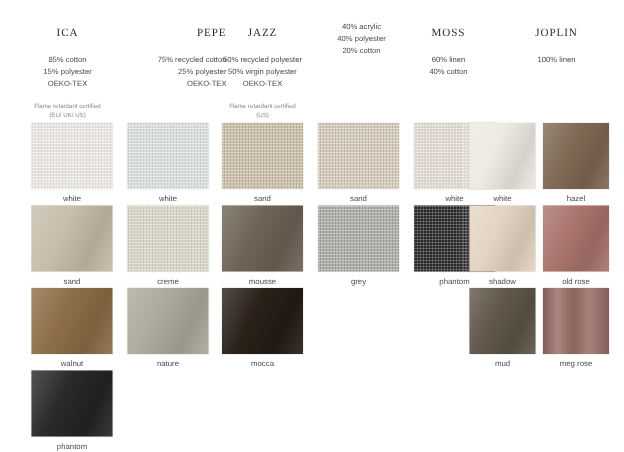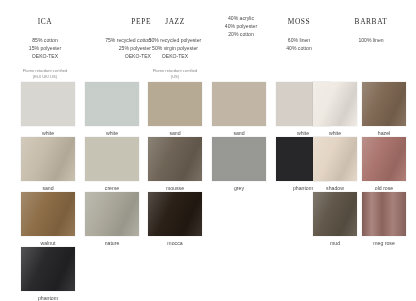--- a/index.html
+++ b/index.html
@@ -152,21 +152,21 @@
         </div>
       </div>
       <div class="spec-col" style="left: 258px; width: 82px;">
         <div class="spec-name">MOSS</div>
         <div class="spec-lines">
           <div>60% linen</div>
           <div>40% cotton</div>
         </div>
       </div>
       <div class="spec-col" style="left: 330px; width: 82px;">
-        <div class="spec-name">BARBAT</div>
+        <div class="spec-name">JOPLIN</div>
         <div class="spec-lines">
           <div>100% linen</div>
         </div>
       </div>
     </div>
   <div class="grid">
       <div class="cell" style="left: 21px; top: 0px; width: 54px;">
         <div class="swatch weave" style="background: rgb(240, 237, 232);"></div>
         <div class="label">white</div>
       </div>

